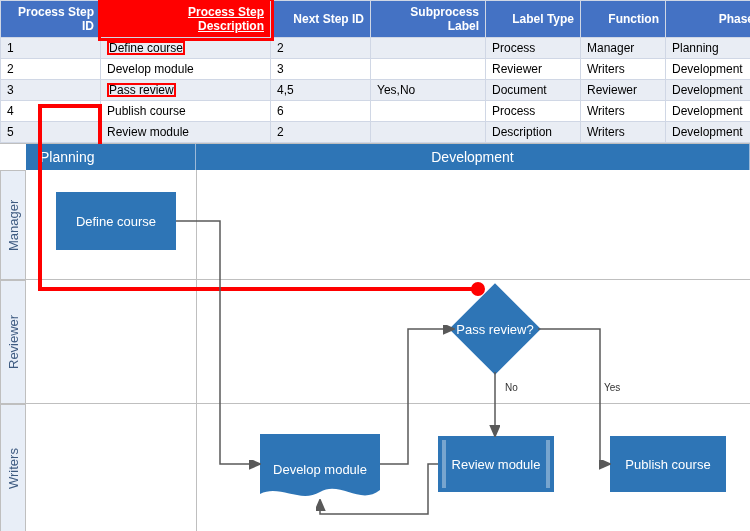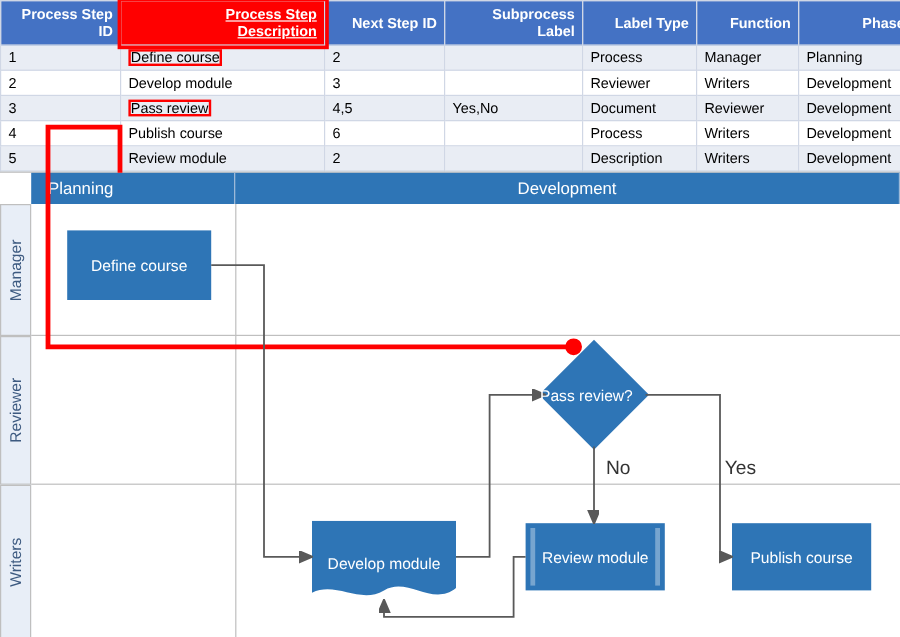--- a/index.html
+++ b/index.html
@@ -111,21 +111,21 @@
     text-align: center;
     font-size: 13px;
   }
   .doc svg { position: absolute; inset: 0; }
   .doc span { position: relative; z-index: 1; }
   .diamond {
     position: absolute;
     width: 90px; height: 90px;
     color: #fff;
     font-size: 13px;
-    display: flex; align-items: center; 
+    display: flex; align-items: center; justify-content: center;
     text-align: center;
   }
   .diamond .bg {
     position: absolute; inset: 0;
     background: #2E75B6;
     transform: rotate(45deg) scale(0.72);
   }
   .diamond span { position: relative; z-index: 1; }
   .conn {
     position: absolute;
@@ -135,21 +135,21 @@
   }
   .arrowhead { fill: #595959; }
   .redline {
     position: absolute;
     stroke: #FF0000;
     stroke-width: 4;
     fill: none;
   }
   .edge-label {
     position: absolute;
-    font-size: 16px;
+    font-size: 10px;
     color: #333;
   }
 </style>
 </head>
 <body>
 
 <table class="tbl">
   <colgroup>
     <col style="width:100px">
       <col style="width:170px">

